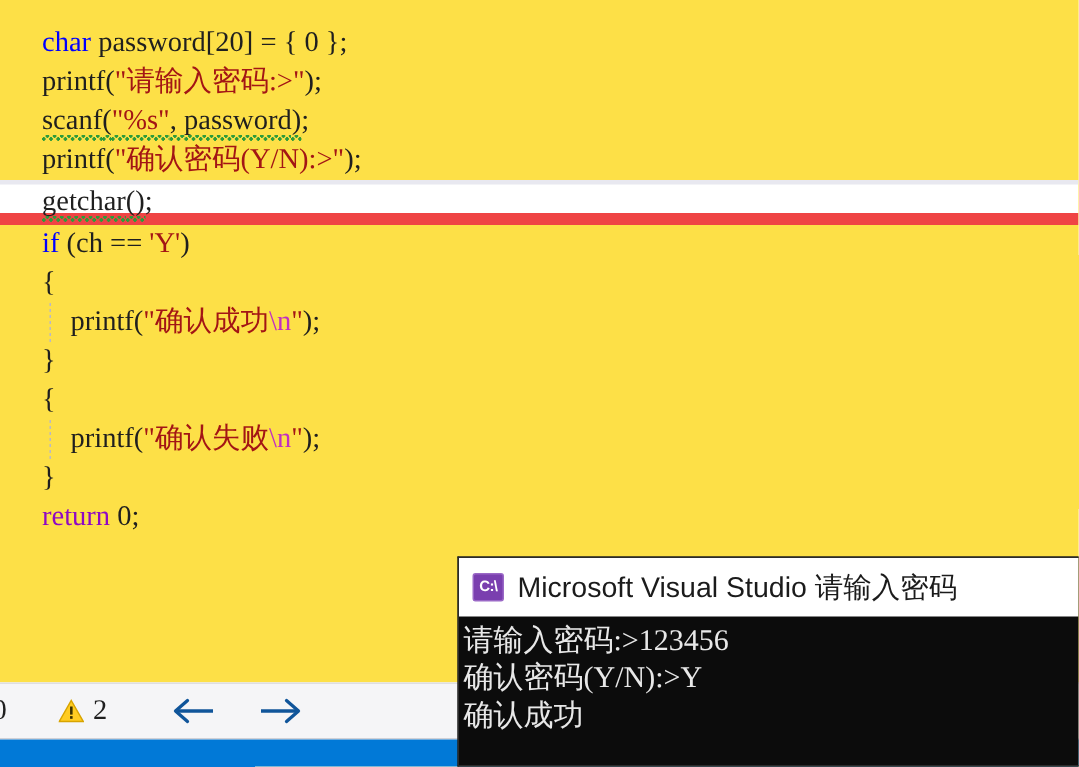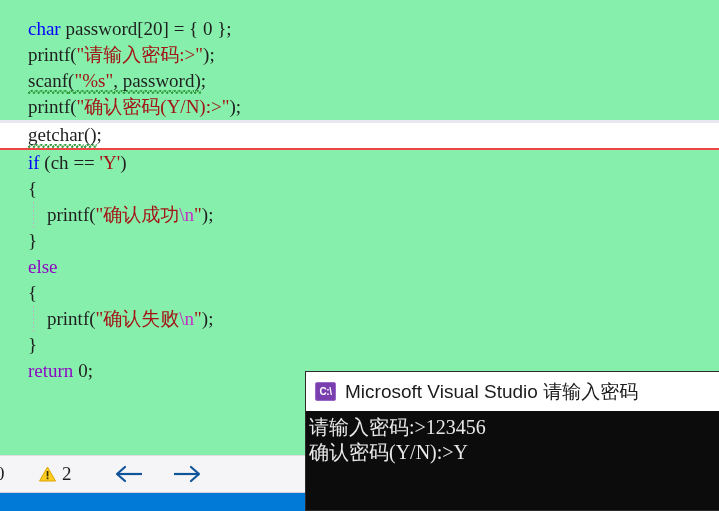--- a/index.html
+++ b/index.html
@@ -14,21 +14,21 @@
     overflow: hidden;
     font-family: "Liberation Sans", sans-serif;
   }
 
   
   #editor {
     position: absolute;
     left: 0; top: 0;
     width: 719px;
     height: 455px;
-    background: #86efac;
+    background: #fde047;
     overflow: hidden;
   }
 
   .code-area {
     position: absolute;
     left: 0;
     top: 16px;
     width: 719px;
   }
 
@@ -40,21 +40,21 @@
     font-family: "Liberation Serif", serif;
     font-size: 19px;
     color: #1f1f1f;
     padding-left: 28px;
     box-sizing: border-box;
   }
 
   .code-line.current {
     background: #ffffff;
     border-top: 3px solid #e8e8f0;
-    border-bottom: 2px solid #ef4444;
+    border-bottom: 8px solid #ef4444;
     height: 30px;
     line-height: 24px;
   }
 
   
   .code-line.guide::before {
     content: "";
     position: absolute;
     left: 33px;
     top: 0;
@@ -220,21 +220,20 @@
   <div class="code-area" id="code-area">
       <div class="code-line"><span class="tk-kw">char</span><span class="tk-punc"> </span><span class="tk-id">password</span><span class="tk-punc">[</span><span class="tk-num">20</span><span class="tk-punc">]</span><span class="tk-punc"> = { </span><span class="tk-num">0</span><span class="tk-punc"> };</span></div>
       <div class="code-line"><span class="tk-id">printf</span><span class="tk-punc">(</span><span class="tk-str">"请输入密码:&gt;"</span><span class="tk-punc">);</span></div>
       <div class="code-line"><span class="tk-id squiggle">scanf</span><span class="tk-punc squiggle">(</span><span class="tk-str squiggle">"%s"</span><span class="tk-punc squiggle">, </span><span class="tk-id squiggle">password</span><span class="tk-punc squiggle">)</span><span class="tk-punc">;</span></div>
       <div class="code-line"><span class="tk-id">printf</span><span class="tk-punc">(</span><span class="tk-str">"确认密码(Y/N):&gt;"</span><span class="tk-punc">);</span></div>
       <div class="code-line current"><span class="tk-id squiggle">getchar</span><span class="tk-punc squiggle">()</span><span class="tk-punc">;</span></div>
       <div class="code-line"><span class="tk-kw">if</span><span class="tk-punc"> (</span><span class="tk-id">ch</span><span class="tk-punc"> == </span><span class="tk-chr">'Y'</span><span class="tk-punc">)</span></div>
       <div class="code-line"><span class="tk-punc">{</span></div>
       <div class="code-line guide"><span class="tk-punc">    </span><span class="tk-id">printf</span><span class="tk-punc">(</span><span class="tk-str">"确认成功</span><span class="tk-esc">\n</span><span class="tk-str">"</span><span class="tk-punc">);</span></div>
       <div class="code-line"><span class="tk-punc">}</span></div>
-      <div class="code-line"><span class="tk-ctrl">else</span></div>
       <div class="code-line"><span class="tk-punc">{</span></div>
       <div class="code-line guide"><span class="tk-punc">    </span><span class="tk-id">printf</span><span class="tk-punc">(</span><span class="tk-str">"确认失败</span><span class="tk-esc">\n</span><span class="tk-str">"</span><span class="tk-punc">);</span></div>
       <div class="code-line"><span class="tk-punc">}</span></div>
       <div class="code-line"><span class="tk-ctrl">return</span><span class="tk-punc"> </span><span class="tk-num">0</span><span class="tk-punc">;</span></div>
     </div>
 </div>
 
 <div id="status-strip">
   <div class="inner">
     <span class="err-count">0</span>
@@ -271,16 +270,17 @@
 
 <div id="console-window">
   <div id="console-titlebar">
     <span class="console-icon">C:\</span>
     <span id="console-title-text">Microsoft Visual Studio 请输入密码</span>
   </div>
   <div id="console-body">
     <div id="console-lines">
         <div class="console-line">请输入密码:&gt;123456</div>
         <div class="console-line">确认密码(Y/N):&gt;Y</div>
+        <div class="console-line">确认成功</div>
       </div>
     <div id="csdn-watermark">CSDN @洛薯</div>
   </div>
 </div>
 
 </body></html>

